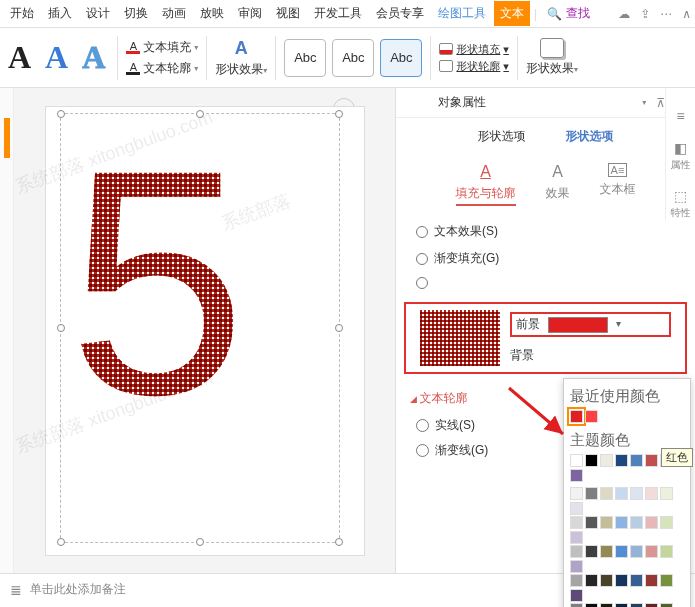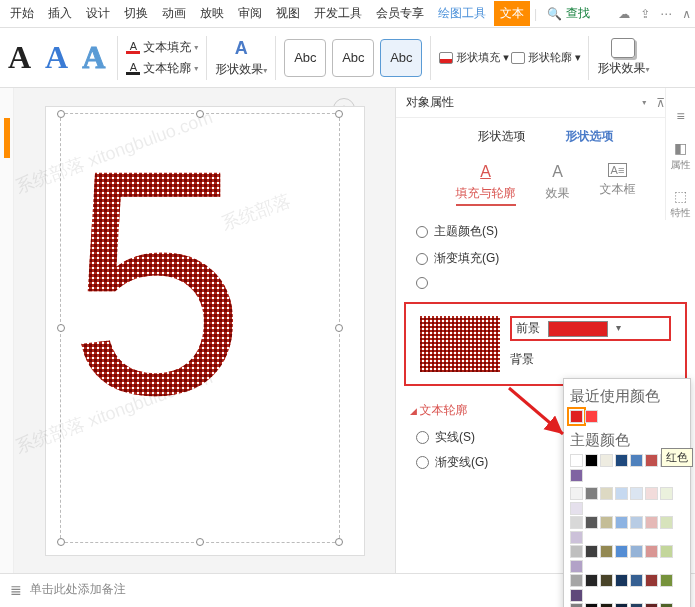--- a/index.html
+++ b/index.html
@@ -21,55 +21,55 @@
 .wa.blue { color: #3a7bd5; }
 .wa.outline { color: #5a9bd5; -webkit-text-stroke: 1px #5a9bd5; }
 .vdiv { width: 1px; height: 44px; background: #e0e0e0; margin: 0 4px; }
 .text-fill-group { display: flex; flex-direction: column; gap: 4px; }
 .tf-row { display: flex; align-items: center; gap: 3px; cursor: pointer; }
 .tf-ico { width: 14px; height: 14px; display: inline-flex; align-items: center; justify-content: center; font-size: 11px; }
 .tf-row .dd { font-size: 8px; color: #888; }
 .abc-group { display: flex; gap: 6px; }
 .abc-box { width: 42px; height: 38px; border: 1px solid #bbb; border-radius: 4px; display: flex; align-items: center; justify-content: center; font-size: 13px; cursor: pointer; }
 .abc-box.blue { border-color: #5a9bd5; background: #eaf2fb; }
-.shape-group { display: flex; flex-direction: row; gap: 2px; font-size: 11px; }
+.shape-group { display: flex; flex-direction: column; gap: 2px; font-size: 11px; text-decoration: underline; }
 .shape-group .row { display: flex; align-items: center; gap: 3px; cursor: pointer; }
 .shape-ico { width: 14px; height: 12px; border: 1px solid #888; border-radius: 2px; }
 
 .workspace { display: flex; height: 485px; }
 .left-gutter { width: 14px; background: #fafafa; border-right: 1px solid #eee; }
 .left-gutter .mk { width: 6px; height: 40px; background: #ff8c00; margin: 30px 0 0 4px; }
 .canvas-area { flex: 1; background: #f4f4f4; position: relative; display: flex; align-items: center; justify-content: center; }
 .slide { width: 320px; height: 450px; background: #fff; border: 1px solid #ddd; position: relative; }
 .add-slide { position: absolute; top: 10px; right: 40px; width: 22px; height: 22px; border: 1px solid #ccc; border-radius: 11px; display: flex; align-items: center; justify-content: center; color: #888; cursor: pointer; }
 .textbox { position: absolute; left: 14px; top: 6px; width: 280px; height: 430px; border: 1px dashed #bbb; }
 .handle { position: absolute; width: 8px; height: 8px; border: 1px solid #888; background: #fff; border-radius: 4px; }
 .h-tl { left: -4px; top: -4px; } .h-tm { left: 50%; top: -4px; margin-left: -4px; } .h-tr { right: -4px; top: -4px; }
 .h-ml { left: -4px; top: 50%; margin-top: -4px; } .h-mr { right: -4px; top: 50%; margin-top: -4px; }
 .h-bl { left: -4px; bottom: -4px; } .h-bm { left: 50%; bottom: -4px; margin-left: -4px; } .h-br { right: -4px; bottom: -4px; }
 .big5-wrap { position: absolute; inset: 8px; overflow: hidden; }
 .big5-pattern { font-size: 320px; font-family: Arial, sans-serif; font-weight: 400; line-height: 1; letter-spacing: -10px; background: repeating-linear-gradient(0deg, #b02418 0 3px, #fff 3px 5px), repeating-linear-gradient(90deg, #b02418 0 3px, #fff 3px 5px); background-blend-mode: multiply; -webkit-background-clip: text; background-clip: text; color: transparent; }
 
 .panel { width: 300px; border-left: 1px solid #e0e0e0; display: flex; flex-direction: column; background: #fff; position: relative; }
 .panel-hdr { display: flex; align-items: center; padding: 6px 10px; border-bottom: 1px solid #eee; }
-.panel-hdr .ttl { flex: 1; }
+.panel-hdr .ttl { flex: 1; margin-left: 32px; }
 .panel-hdr .dd { font-size: 8px; color: #888; margin-left: 2px; }
 .panel-hdr .pin, .panel-hdr .close { color: #888; margin-left: 10px; cursor: pointer; }
 .main-tabs { display: flex; justify-content: center; gap: 40px; padding: 10px 0 6px; }
 .main-tabs .mt { cursor: pointer; padding-bottom: 4px; }
 .main-tabs .mt.active { color: #4a7bc8; font-weight: bold; }
 .sub-tabs { display: flex; justify-content: center; gap: 30px; padding: 8px 0; }
 .sub-tabs .st { display: flex; flex-direction: column; align-items: center; gap: 4px; cursor: pointer; color: #888; }
 .sub-tabs .st.active { color: #d9534f; }
 .sub-tabs .st .sico { font-size: 16px; }
 .sub-tabs .st.active .lbl { border-bottom: 2px solid #d9534f; padding-bottom: 2px; }
 .fill-opts { padding: 4px 20px; }
 .fill-opts label { display: flex; align-items: center; gap: 6px; padding: 5px 0; cursor: pointer; }
 .fill-opts input[type=radio] { width: 12px; height: 12px; }
-.sample-row { display: flex; align-items: flex-start; gap: 10px; padding: 12px 14px; border: 2px solid #e03030; margin: 4px 8px; }
+.sample-row { display: flex; align-items: center; gap: 10px; padding: 6px 14px; border: 2px solid #e03030; margin: 4px 8px; }
 .pattern-sample { width: 80px; height: 56px; background: repeating-linear-gradient(0deg, #b02418 0 2px, #fff 2px 4px), repeating-linear-gradient(90deg, #b02418 0 2px, #fff 2px 4px); background-blend-mode: multiply; }
 .fg-bg { display: flex; flex-direction: column; gap: 10px; flex: 1; }
 .fg-row { display: flex; align-items: center; gap: 8px; }
 .fg-row.boxed { border: 2px solid #e03030; padding: 2px 4px; }
 .color-swatch { width: 60px; height: 16px; border: 1px solid #888; background: #e02020; }
 .color-swatch.dd { position: relative; }
 .color-swatch.dd::after { content: "▾"; position: absolute; right: -14px; top: 0; font-size: 10px; color: #666; }
 .outline-section { padding: 6px 14px; }
 .outline-section .sh { color: #d9534f; font-size: 12px; padding: 6px 0; cursor: pointer; }
 .outline-section .sh::before { content: "◢ "; font-size: 9px; }
@@ -103,21 +103,21 @@
   <span class="tab">动画</span>
   <span class="tab">放映</span>
   <span class="tab">审阅</span>
   <span class="tab">视图</span>
   <span class="tab">开发工具</span>
   <span class="tab">会员专享</span>
   <span class="tab drawing">绘图工具</span>
   <span class="tab text">文本</span>
   <span class="sep">|</span>
   <span class="search-ico">🔍</span>
-  <span style="color:#15803d;margin-left:2px">查找</span>
+  <span style="color:#a21caf;margin-left:2px">查找</span>
   <div class="right-icons">
     <span>☁</span>
     <span>⇪</span>
     <span>⋯</span>
     <span>∧</span>
   </div>
 </div>
 
 <div class="toolbar">
   <div class="wa-group">
@@ -214,21 +214,21 @@
         <span class="lbl">效果</span>
       </div>
       <div class="st">
         <span class="sico" style="border:1px solid #888;padding:0 2px;font-size:11px">A≡</span>
         <span class="lbl">文本框</span>
       </div>
     </div>
     <div class="fill-opts">
       <label>
           <input type="radio" name="fill" style="">
-          <span>主题颜色(S)</span>
+          <span>文本效果(S)</span>
         </label>
       <label>
           <input type="radio" name="fill" style="">
           <span>渐变填充(G)</span>
         </label>
       <label>
           <input type="radio" name="fill" style="">
         </label>
     </div>
     <div class="sample-row">

